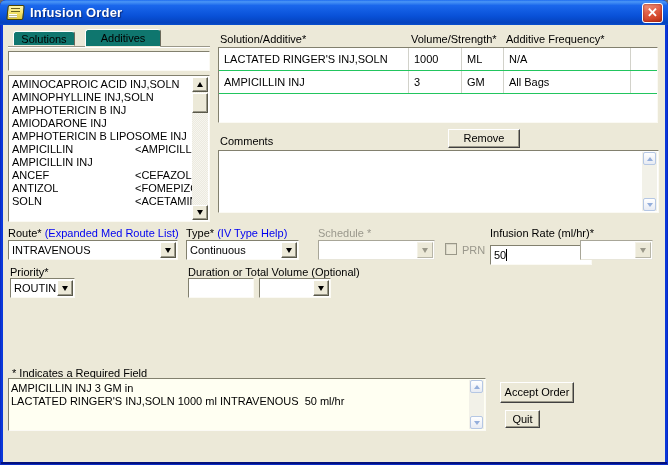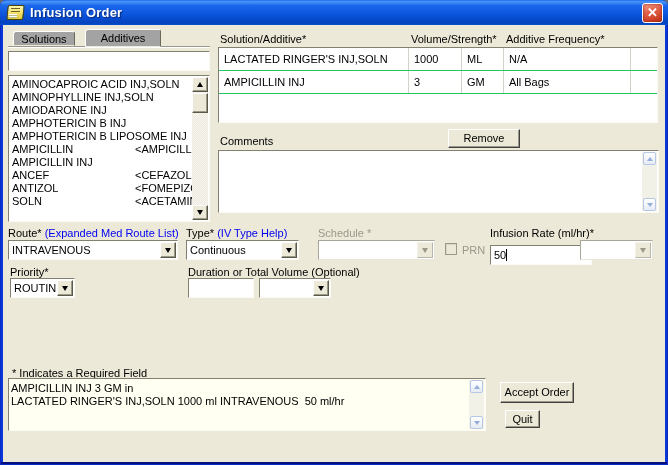--- a/index.html
+++ b/index.html
@@ -62,21 +62,21 @@
     position:absolute; background:#ece9d8;
     border:1px solid; border-color:#ffffff #404040 #404040 #ffffff;
     box-shadow: inset -1px -1px 0 #9a9889;
     text-align:center; cursor:pointer; font-size:11px;
   }
 
   
   .tab-line { position:absolute; left:5px; top:21px; width:202px; height:2px;
     background:linear-gradient(180deg,#9a9889 0 50%,#ffffff 50% 100%); }
   .tab {
-    position:absolute; background:#a3a3a3; text-align:center;
+    position:absolute; background:#0f766e; text-align:center;
     border:1px solid; border-color:#ffffff #6a695a #ece9d8 #ffffff;
     border-radius:3px 3px 0 0; cursor:pointer; z-index:2;
   }
   .tab.inactive { left:10px; top:6px; width:62px; height:15px; line-height:14px; }
   .tab.active   { left:82px; top:4px; width:76px; height:18px; line-height:17px; z-index:3; }
 
   .text-input {
     position:absolute; border:1px solid; border-color:#82806e #fbfaf4 #fbfaf4 #82806e;
     background:#fff; font-family:"Liberation Sans",sans-serif; font-size:11px;
     padding:0 3px; outline:none;
@@ -165,22 +165,22 @@
         <div class="tab inactive">Solutions</div>
         <div class="tab active">Additives</div>
       </div>
 
     <input class="text-input" style="left: 5px; top: 26px; width: 202px; height: 20px;" value="">
 
     <div class="med-list sunken">
       <div class="med-rows" id="medrows">
           <div class="list-row"><span>AMINOCAPROIC ACID INJ,SOLN</span></div>
           <div class="list-row"><span>AMINOPHYLLINE INJ,SOLN</span></div>
+          <div class="list-row"><span>AMPHOTERICIN B INJ</span></div>
           <div class="list-row"><span>AMIODARONE INJ</span></div>
-          <div class="list-row"><span>AMPHOTERICIN B INJ</span></div>
           <div class="list-row"><span>AMPHOTERICIN B LIPOSOME INJ</span></div>
           <div class="list-row"><span>AMPICILLIN</span><span class="list-syn">&lt;AMPICILLIN</span></div>
           <div class="list-row"><span>AMPICILLIN INJ</span></div>
           <div class="list-row"><span>ANCEF</span><span class="list-syn">&lt;CEFAZOLIN</span></div>
           <div class="list-row"><span>ANTIZOL</span><span class="list-syn">&lt;FOMEPIZO</span></div>
           <div class="list-row"><span>SOLN</span><span class="list-syn">&lt;ACETAMIN</span></div>
         </div>
       <div class="c-scroll">
         <div class="c-btn" style="top:0;">
             <div class="tri-up"></div>

